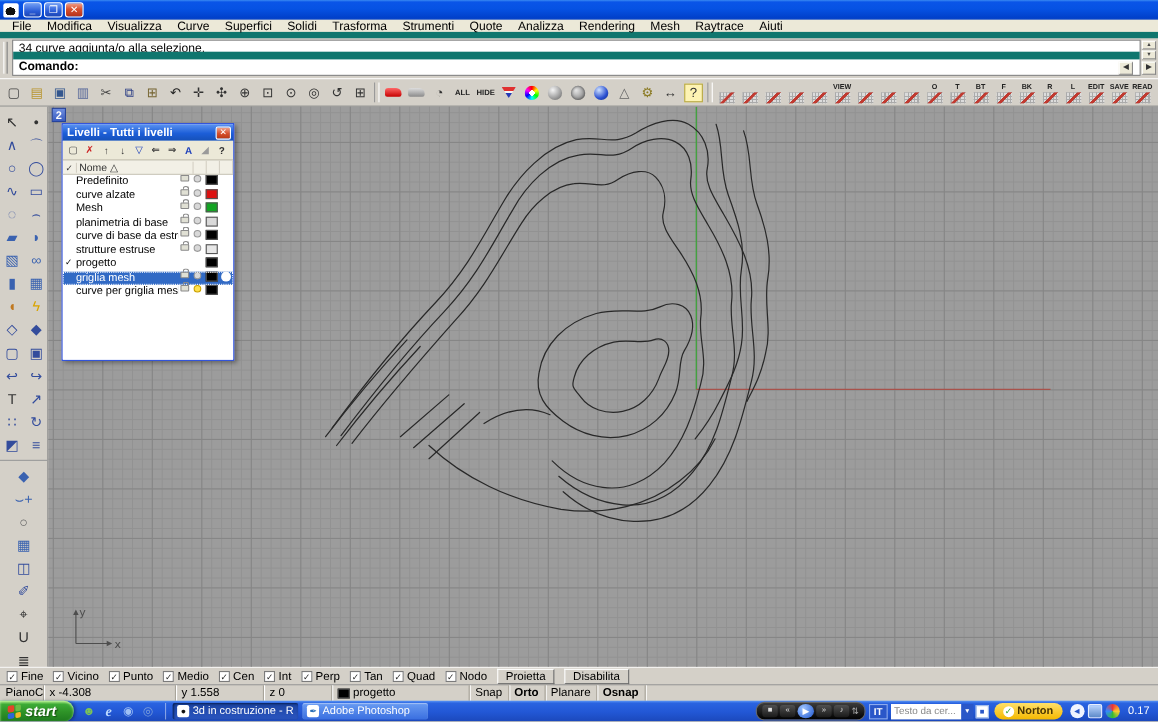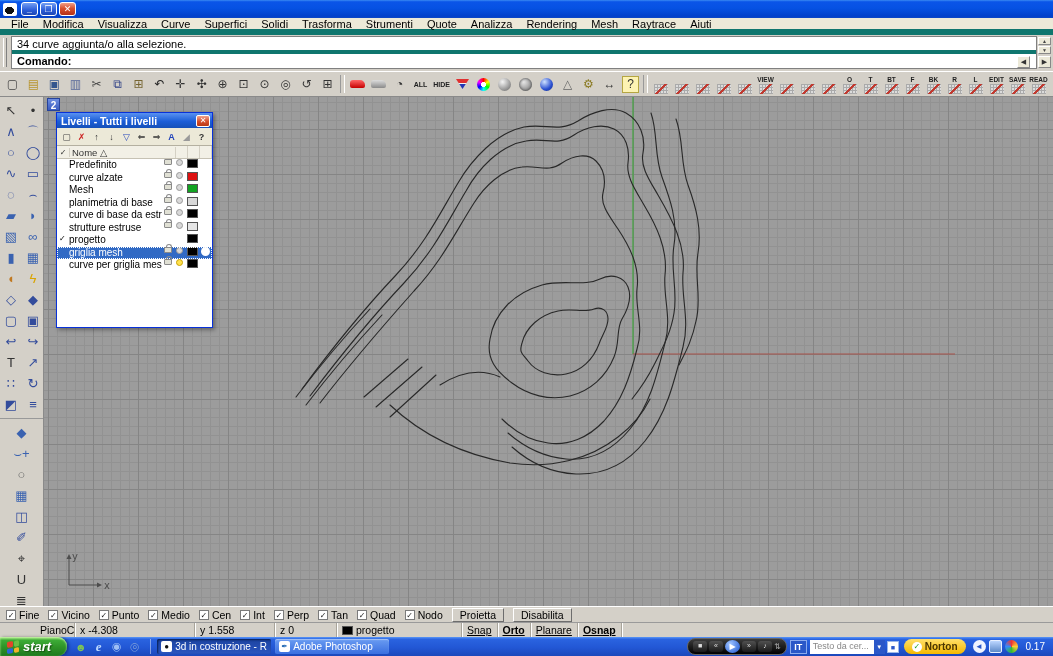--- a/index.html
+++ b/index.html
@@ -23,21 +23,21 @@
 
   
   .menubar { height:17px; background:#ece9d8; border-bottom:6px solid #0f766e; display:flex; align-items:center; padding:0 4px; }
   .menu-item { padding:1px 7px; cursor:default; }
 
   
   .commandarea { position:relative; height:36px; background:#d4d0c8; padding:1px 16px 2px 11px; }
   .cmd-grip { position:absolute; left:3px; top:3px; bottom:4px; width:4px;
     border-left:1px solid #fff; border-right:1px solid #808080; }
   .cmd-box { height:100%; background:#fff; border:1px solid #808080; display:flex; flex-direction:column; }
-  .cmd-history { flex:1; padding:1px 5px; border-bottom:4px solid #0f766e; white-space:nowrap; overflow:hidden; }
+  .cmd-history { flex:1; padding:1px 5px; border-bottom:7px solid #0f766e; white-space:nowrap; overflow:hidden; }
   .cmd-prompt-row { flex:1; padding:1px 5px; display:flex; align-items:flex-end; font-weight:bold; }
   .cmd-side { position:absolute; right:2px; top:2px; width:13px; display:flex; flex-direction:column; gap:1px; }
   .spinbtn { width:13px; height:8px; background:#ece9d8; border:1px solid; border-color:#fff #888 #888 #fff;
     font-size:5px; line-height:6px; text-align:center; color:#444; }
   .cmd-scroll { position:absolute; right:2px; bottom:3px; display:flex; gap:8px; }
   .scrollbtn { width:13px; height:12px; background:#ece9d8; border:1px solid; border-color:#fff #888 #888 #fff;
     font-size:7px; line-height:10px; text-align:center; color:#333; }
 
   
   .toolbar { height:26px; background:#d4d0c8; border-top:1px solid #fff; border-bottom:1px solid #8a8a8a;
@@ -123,27 +123,27 @@
   
   .osnapbar { height:16px; display:flex; align-items:center; gap:9px; padding:0 6px; background:#d4d0c8;
     border-top:1px solid #fff; font-size:10.5px; }
   .osnap-item { display:flex; align-items:center; gap:3px; }
   .cb { width:10px; height:10px; background:#fff; border:1px solid #7b7b7b; font-size:8px; line-height:9px;
     text-align:center; color:#222; font-weight:bold; }
   .os-btn { padding:0 7px; height:14px; line-height:12px; background:#d4d0c8; border:1px solid;
     border-color:#fff #6d6d6d #6d6d6d #fff; font-size:10.5px; }
 
   
-  .statusbar { height:15px; display:flex; align-items:center; background:#d4d0c8; border-top:1px solid #9a9a9a; font-size:10.5px;padding-left:35px; }
+  .statusbar { height:15px; display:flex; align-items:center; background:#d4d0c8; border-top:1px solid #9a9a9a; font-size:10.5px; }
   .sb-cell { height:100%; display:flex; align-items:center; padding:0 5px; border-right:1px solid #a8a49a;
     box-shadow:1px 0 0 #fff; white-space:nowrap; overflow:hidden; }
   .sb-cplane { width:40px; } .sb-x { width:120px; } .sb-y { width:80px; } .sb-z { width:62px; }
   .sb-layer { width:125px; gap:3px; }
   .sb-layer .swatch { margin:0; }
-  .sb-pane { justify-content:center;text-decoration:underline; }
+  .sb-pane { justify-content:center; }
   .sb-pane.bold { font-weight:bold; }
   .sb-fill { flex:1; height:100%; }
 
   
   .taskbar { position:absolute; left:0; right:0; bottom:0; height:19px; color:#fff; display:flex; align-items:center;
     background:linear-gradient(180deg,#5a97f7 0%,#2a63e0 12%,#2257d5 55%,#1b48bb 100%); }
   .start-btn { height:19px; display:flex; align-items:center; gap:4px; padding:0 16px 0 7px;
     background:linear-gradient(180deg,#7ed65e 0%,#3aa populate?); }
   .start-btn { background:linear-gradient(180deg,#8fdb6c 0%,#3cab36 18%,#2e9227 55%,#1e7a1e 100%);
     border-radius:0 9px 9px 0; font-style:italic; font-weight:bold; font-size:13px;

